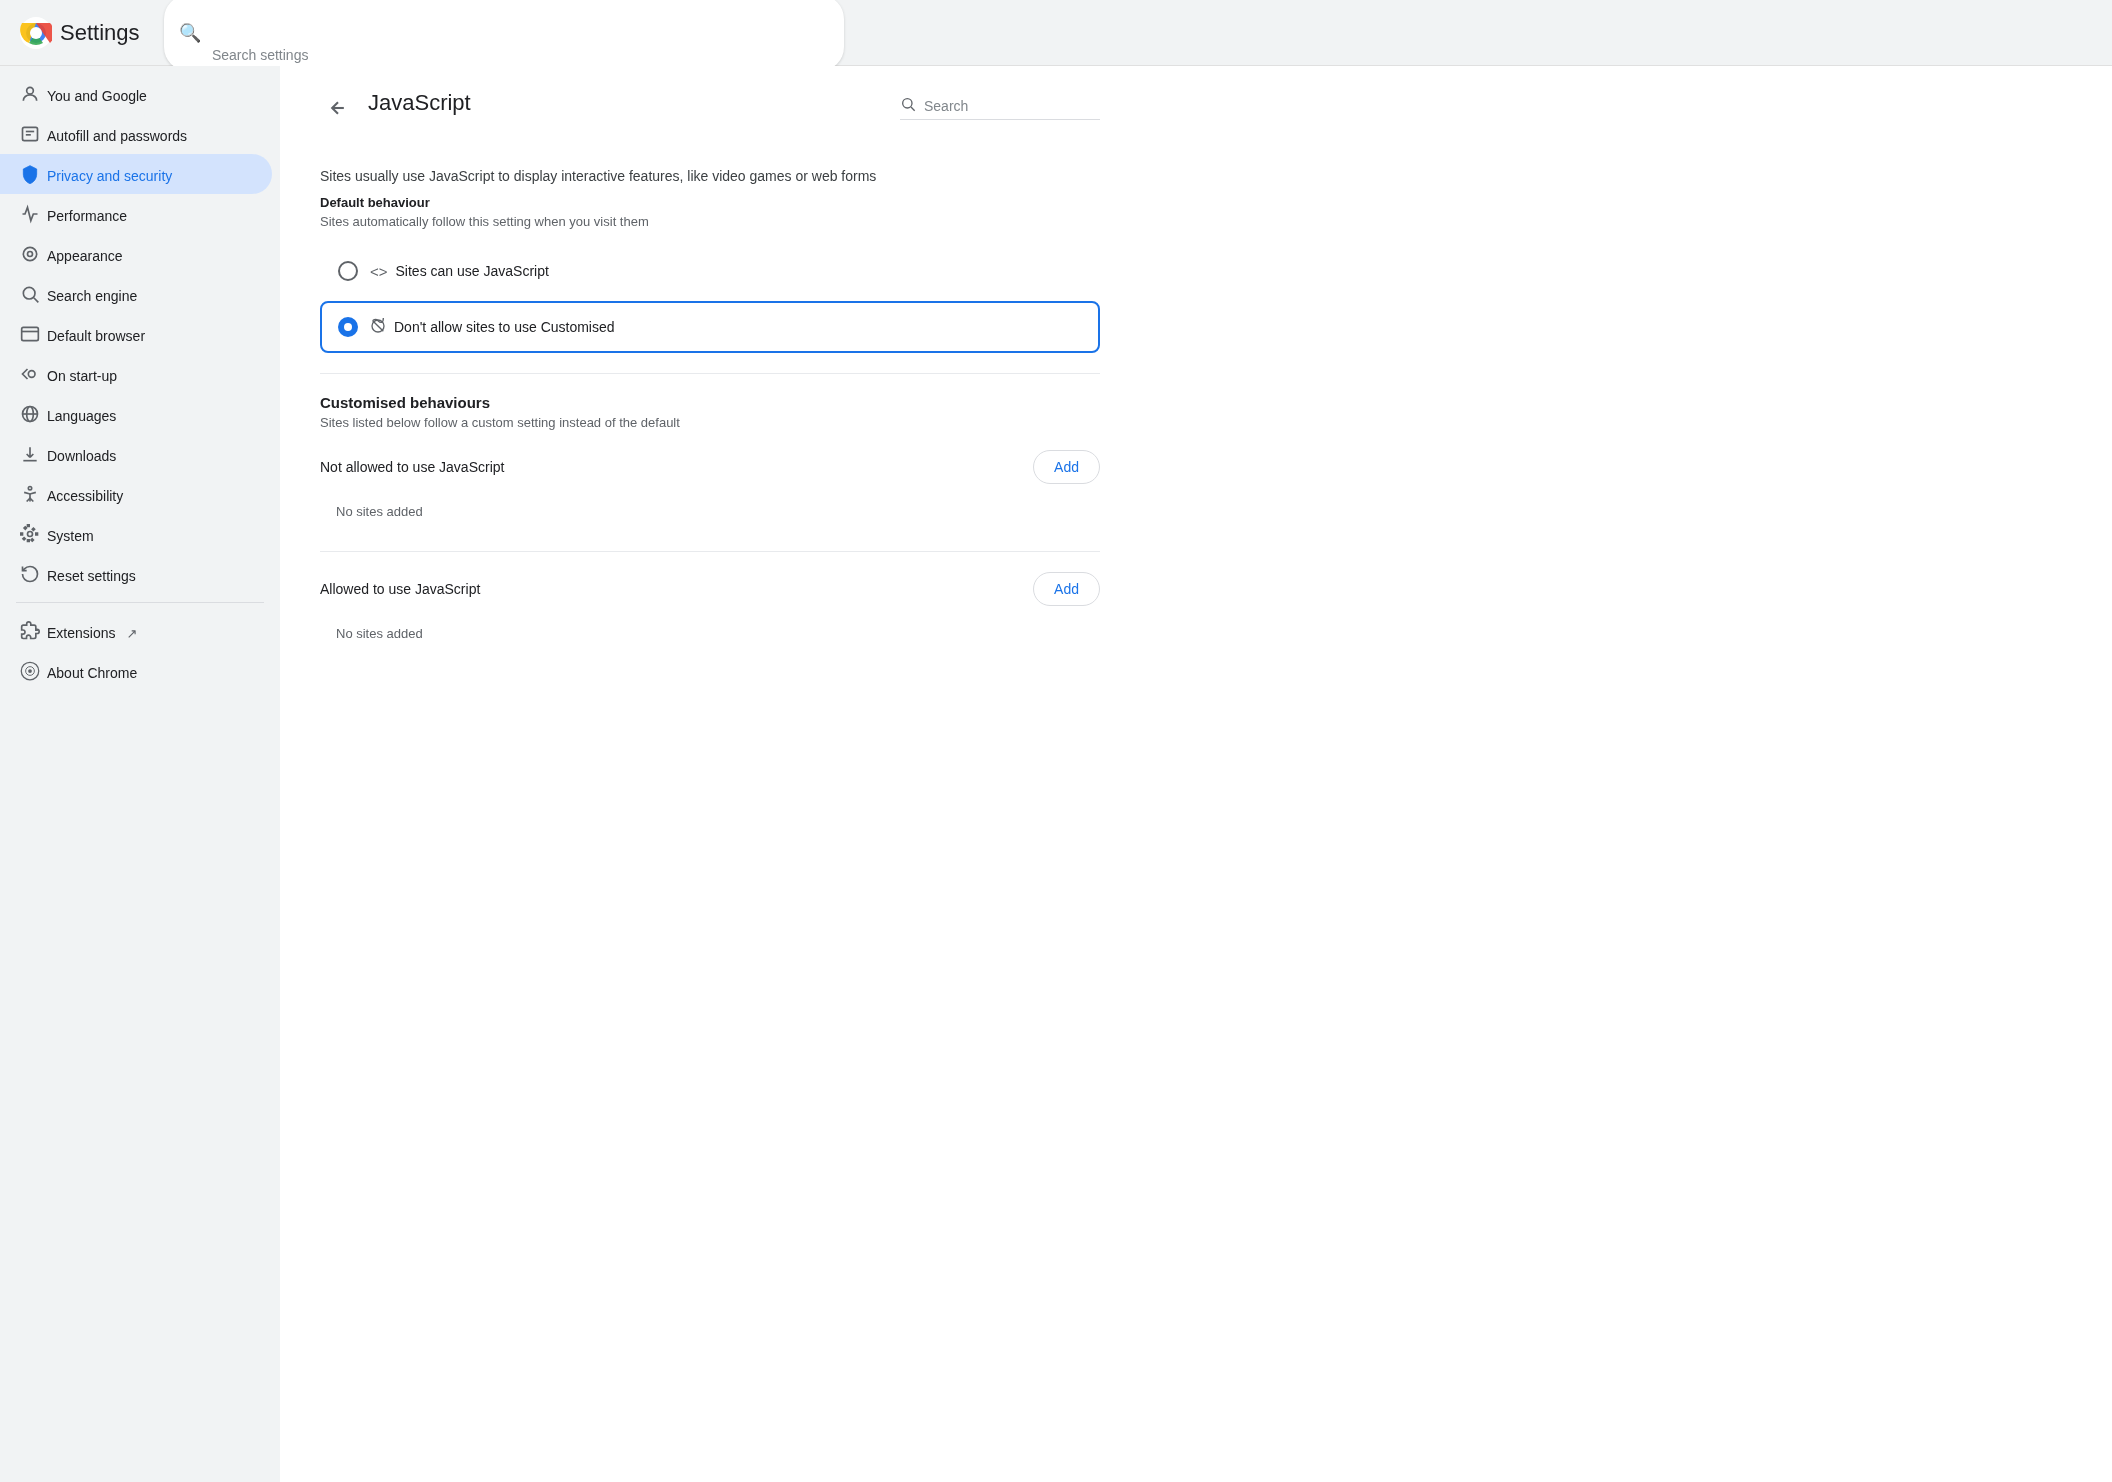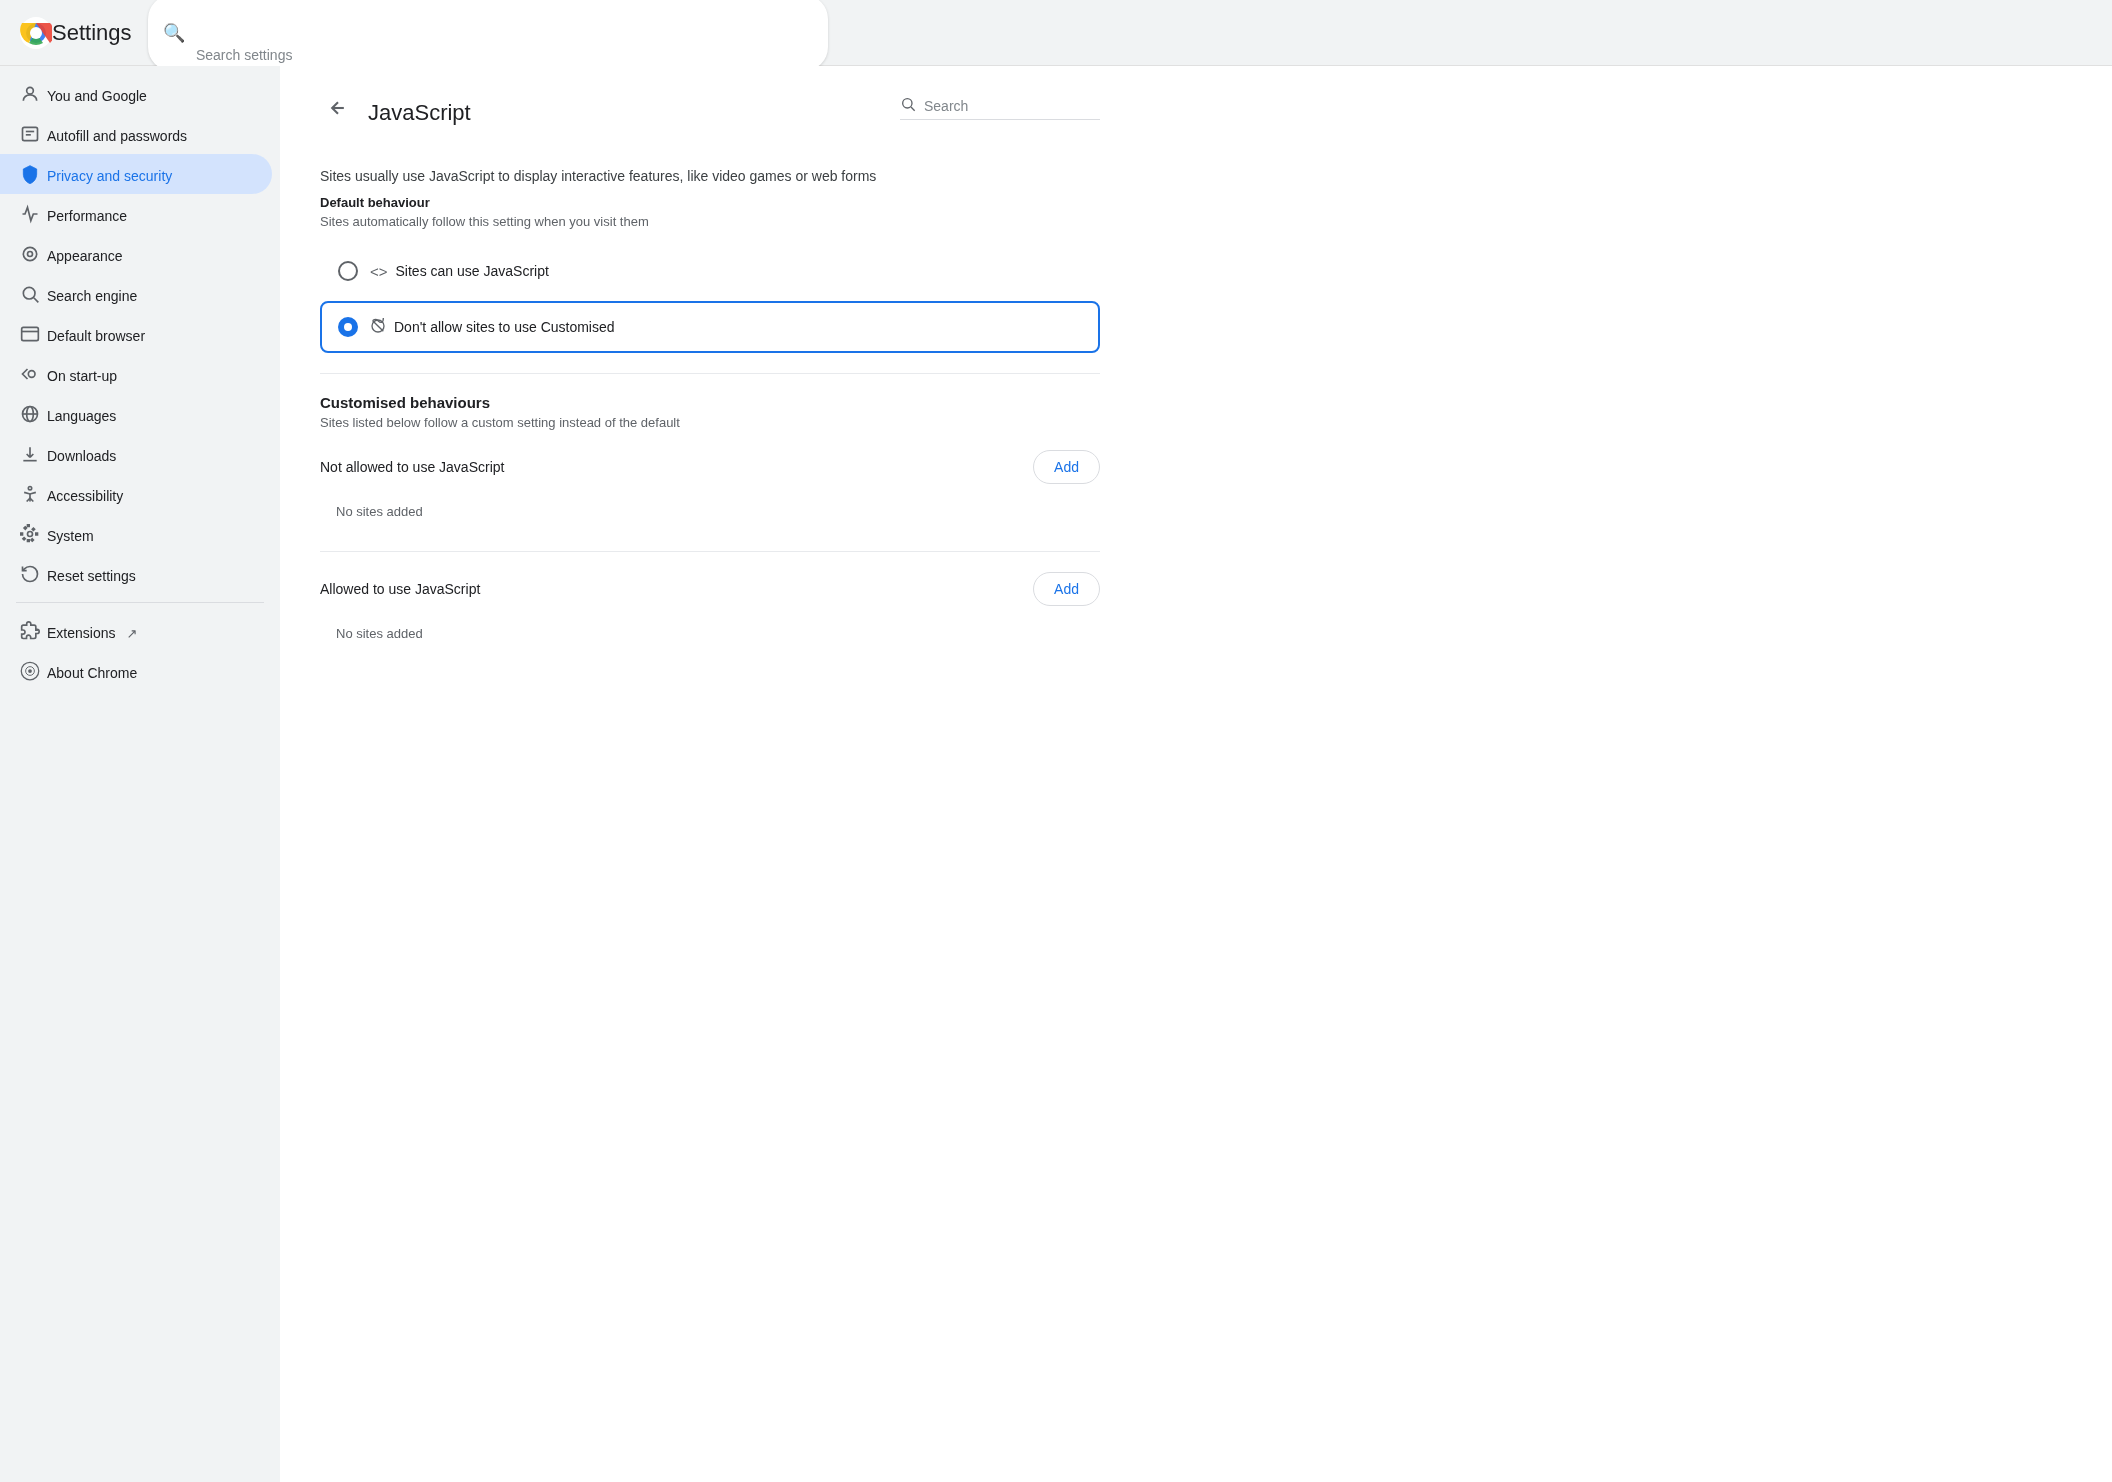--- a/index.html
+++ b/index.html
@@ -14,21 +14,21 @@
       overflow: hidden;
     }
 
     
     .top-bar {
       display: flex;
       align-items: center;
       padding: 8px 20px;
       background: #f1f3f4;
       border-bottom: 1px solid #e0e0e0;
-      gap: 0;
+      gap: 8px;
       height: 66px;
       flex-shrink: 0;
     }
     .chrome-logo {
       width: 32px;
       height: 32px;
       flex-shrink: 0;
     }
     .top-bar-title {
       font-size: 22px;
@@ -125,21 +125,21 @@
     
     .page-header {
       display: flex;
       align-items: center;
       justify-content: space-between;
       margin-bottom: 24px;
       padding-bottom: 16px;
     }
     .page-header-left {
       display: flex;
-      align-items: flex-end;
+      align-items: flex-start;
       gap: 12px;
     }
     .back-btn {
       background: none;
       border: none;
       cursor: pointer;
       color: #5f6368;
       font-size: 20px;
       width: 36px;
       height: 36px;

